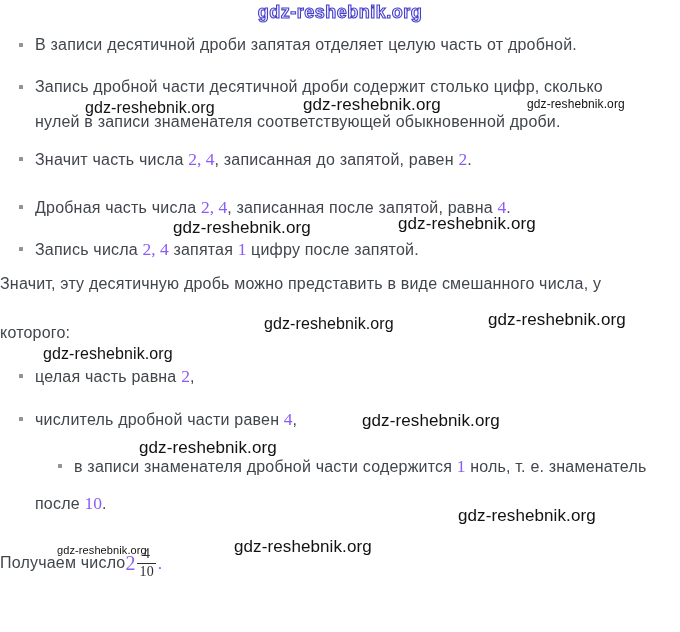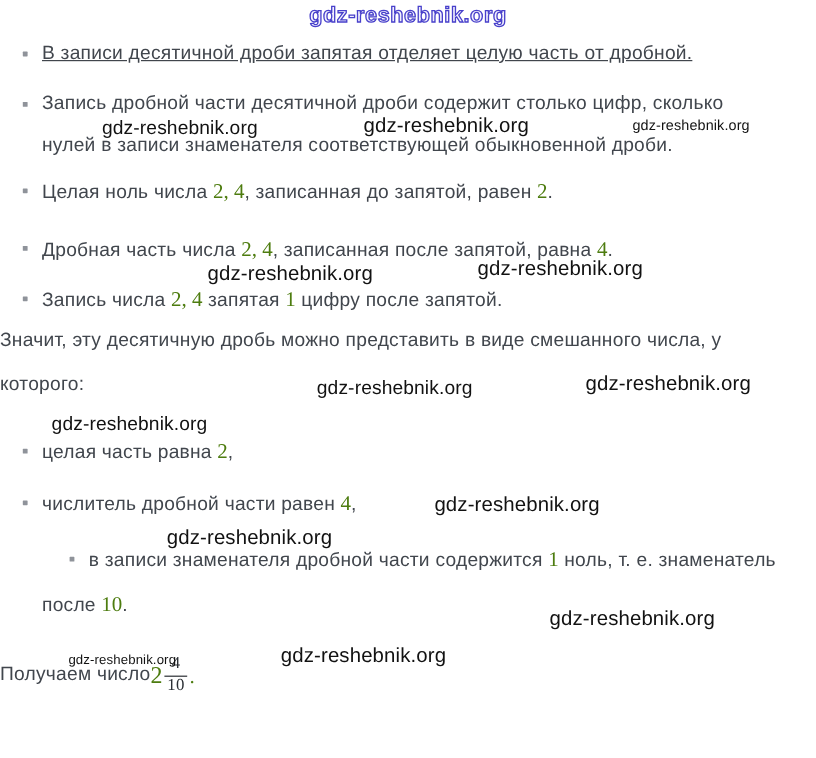--- a/index.html
+++ b/index.html
@@ -10,21 +10,21 @@
   .top-wm{
     position:absolute;top:2px;left:0;right:0;text-align:center;
     font-size:18px;font-weight:bold;letter-spacing:0.5px;
     color:#f2f1fd;-webkit-text-stroke:1.1px #4840cb;white-space:nowrap;
   }
   .line{
     position:absolute;white-space:nowrap;font-size:16px;letter-spacing:0.2px;
     color:#41464d;line-height:20px;
   }
   .line .math{
-    font-family:"Liberation Serif",serif;font-size:17.5px;color:#4d7c0f;letter-spacing:0;
+    font-family:"Liberation Serif",serif;font-size:17.5px;color:#8b5cf6;letter-spacing:0;
   }
   .line.bullet::before{
     content:"";position:absolute;left:-16px;top:8px;width:3.5px;height:3.5px;
     background:#8f939a;border-radius:0.5px;
   }
   .line.vcenter{display:flex;align-items:center;line-height:normal;}
   .frac{
     display:inline-flex;flex-direction:column;align-items:center;
     font-family:"Liberation Serif",serif;color:#2b2f34;line-height:1;margin:0 2px;
     vertical-align:middle;
@@ -47,28 +47,28 @@
   .band .result .frac{font-size:18px;}
   .band .result .period{font-size:20px;align-self:flex-end;margin-bottom:4px;}
 </style>
 </head>
 <body>
 
 <div class="page">
   <div class="top-wm">gdz-reshebnik.org</div>
 
   <div id="content">
-      <div class="line bullet" style="top: 35px; left: 35px; text-decoration: underline;"><span>В записи десятичной дроби запятая отделяет целую часть от дробной.</span></div>
+      <div class="line bullet" style="top: 35px; left: 35px;"><span>В записи десятичной дроби запятая отделяет целую часть от дробной.</span></div>
       <div class="line bullet" style="top: 77px; left: 35px;"><span>Запись дробной части десятичной дроби содержит столько цифр, сколько</span></div>
       <div class="line" style="top: 112px; left: 35px;"><span>нулей в записи знаменателя соответствующей обыкновенной дроби.</span></div>
-      <div class="line bullet" style="top: 149px; left: 35px;"><span>Целая ноль числа </span><span class="math">2, 4</span><span>, записанная до запятой, равен </span><span class="math">2</span><span>.</span></div>
+      <div class="line bullet" style="top: 149px; left: 35px;"><span>Значит часть числа </span><span class="math">2, 4</span><span>, записанная до запятой, равен </span><span class="math">2</span><span>.</span></div>
       <div class="line bullet" style="top: 197px; left: 35px;"><span>Дробная часть числа </span><span class="math">2, 4</span><span>, записанная после запятой, равна </span><span class="math">4</span><span>.</span></div>
       <div class="line bullet" style="top: 239px; left: 35px;"><span>Запись числа </span><span class="math">2, 4</span><span> запятая </span><span class="math">1</span><span> цифру после запятой.</span></div>
       <div class="line" style="top: 274px; left: 0px;"><span>Значит, эту десятичную дробь можно представить в виде смешанного числа, у</span></div>
-      <div class="line" style="top: 311px; left: 0px;"><span>которого:</span></div>
+      <div class="line" style="top: 323px; left: 0px;"><span>которого:</span></div>
       <div class="line bullet" style="top: 366px; left: 35px;"><span>целая часть равна </span><span class="math">2</span><span>,</span></div>
       <div class="line bullet" style="top: 409px; left: 35px;"><span>числитель дробной части равен </span><span class="math">4</span><span>,</span></div>
       <div class="line bullet" style="top: 456px; left: 35px; margin-left: 39px;"><span>в записи знаменателя дробной части содержится </span><span class="math">1</span><span> ноль, т. е. знаменатель</span></div>
       <div class="line" style="top: 493px; left: 35px;"><span>после </span><span class="math">10</span><span>.</span></div>
       <div class="line vcenter" style="top: 547px; left: 0px; justify-content: center;">
         <span>Получаем число </span>
         <span class="math" style="font-size: 20px;">2</span>
         <span class="frac" style="font-size: 14px;">
           <span class="num">4</span>
           <span class="den">10</span>

